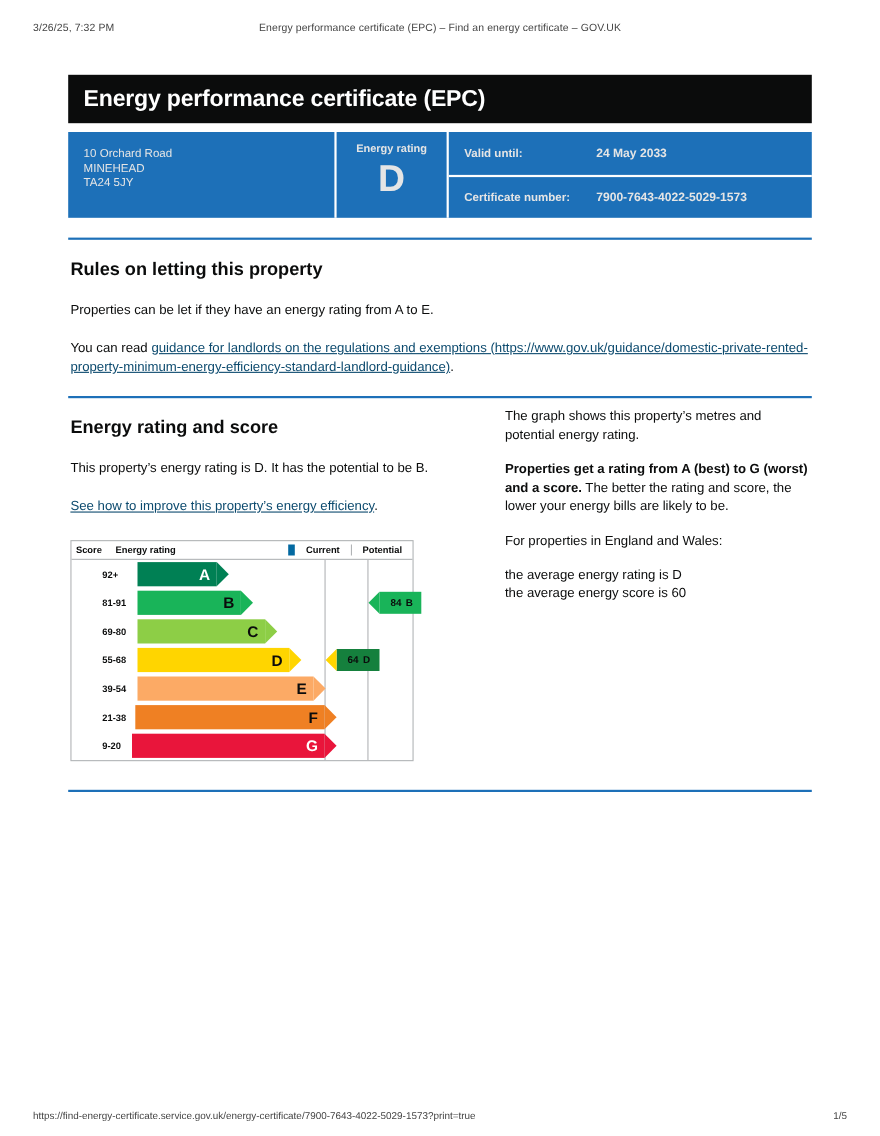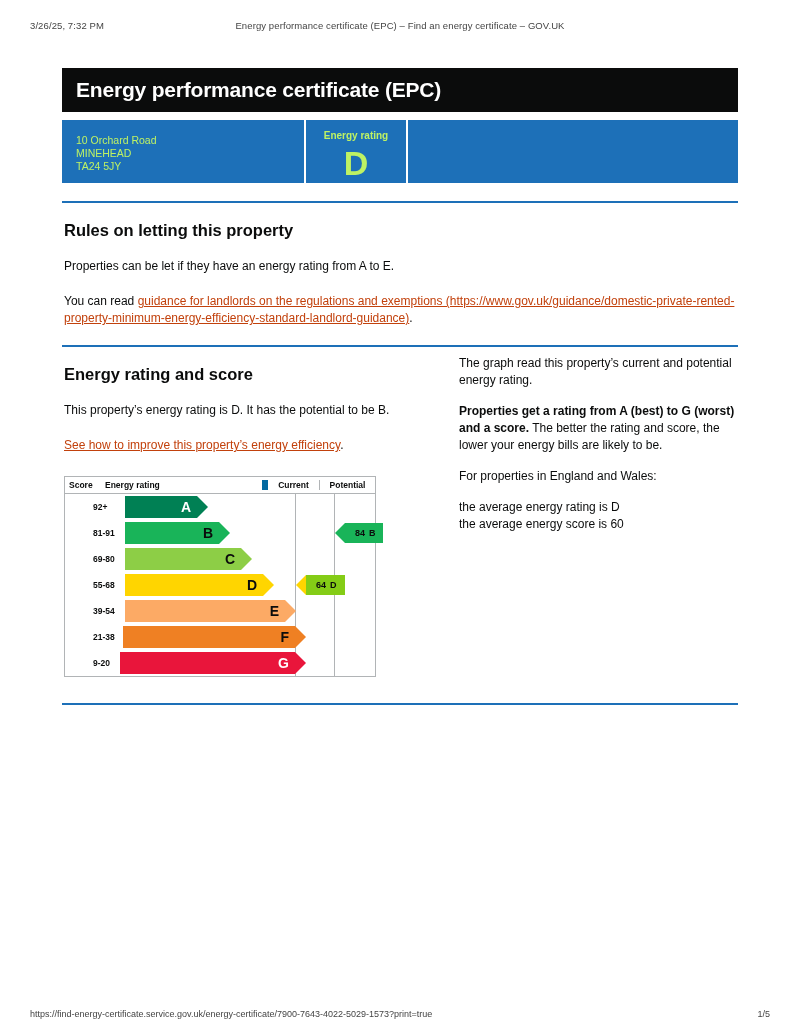--- a/index.html
+++ b/index.html
@@ -83,21 +83,21 @@
     margin: 0;
     font-size: 21px;
     font-weight: bold;
     letter-spacing: -0.2px;
   }
 
   
   .summary {
     display: flex;
     background: #1d70b8;
-    color: #bef264;
+    color: #e5e5e5;
     margin-top: 8px;
   }
   .summary-address {
     width: 242px;
     box-sizing: border-box;
     padding: 14px 12px 10px 14px;
     font-size: 10.5px;
     line-height: 13px;
   }
   .summary-rating {
@@ -175,21 +175,21 @@
     margin: 18px 0 0 2px;
   }
 
   p.body {
     font-size: 12px;
     line-height: 17px;
     margin: 18px 0 0 2px;
   }
 
   a.link {
-    color: #c2410c;
+    color: #0c4a6e;
     text-decoration: underline;
   }
 
   
   .cols {
     display: flex;
     margin-top: 0;
     gap: 37px;
   }
   .col-left {
@@ -328,20 +328,30 @@
   <div class="summary">
     <div class="summary-address">
       <div>10 Orchard Road</div>
       <div>MINEHEAD</div>
       <div>TA24 5JY</div>
     </div>
     <div class="summary-rating">
       <div class="rat-label">Energy rating</div>
       <div class="rat-letter">D</div>
     </div>
+    <div class="summary-meta">
+      <div class="meta-row">
+        <div class="meta-label">Valid until:</div>
+        <div class="meta-value">24 May 2033</div>
+      </div>
+      <div class="meta-row">
+        <div class="meta-label">Certificate number:</div>
+        <div class="meta-value">7900-7643-4022-5029-1573</div>
+      </div>
+    </div>
   </div>
 
 
   <hr class="rule-thick">
 
   <h2 class="section">Rules on letting this property</h2>
   <p class="body">Properties can be let if they have an energy rating from A to E.</p>
   <p class="body">
     <span>You can read </span><a class="link" href="#">guidance for landlords on the regulations and exemptions (https://www.gov.uk/guidance/domestic-private-rented-property-minimum-energy-efficiency-standard-landlord-guidance)</a><span>.</span>
   </p>
@@ -402,41 +412,41 @@
                 </div>
               </div>
               <div class="bar-row">
                 <div class="bar-score">9-20</div>
                 <div class="bar" style="width: 204px; background: rgb(233, 21, 59); color: rgb(233, 21, 59);">
                   <span style="color: rgb(255, 255, 255);">G</span>
                 </div>
               </div>
             </div>
           <div class="col-current" id="col-current" style="height: 182px;">
-              <div class="marker" style="background: #84cc16; color: rgb(255, 213, 0); top: 81px; left: 10px; padding-right: 8px;">
+              <div class="marker" style="background: #15803d; color: rgb(255, 213, 0); top: 81px; left: 10px; padding-right: 8px;">
                 <div class="marker-inner">
                   <span class="mk-score" style="color: rgb(11, 12, 12);">64</span>
                   <span style="color: rgb(11, 12, 12);">D</span>
                 </div>
               </div>
             </div>
           <div class="col-potential" id="col-potential" style="height: 182px;">
               <div class="marker" style="background: rgb(25, 180, 89); color: rgb(25, 180, 89); top: 29px; left: 10px; padding-right: 8px;">
                 <div class="marker-inner">
                   <span class="mk-score" style="color: rgb(11, 12, 12);">84</span>
                   <span style="color: rgb(11, 12, 12);">B</span>
                 </div>
               </div>
             </div>
         </div>
       </div>
     </div>
 
     <div class="col-right">
-      <p>The graph read this property’s current and potential energy rating.</p>
+      <p>The graph shows this property’s metres and potential energy rating.</p>
       <p>
         <strong>Properties get a rating from A (best) to G (worst) and a score.</strong><span> The better the rating and score, the lower your energy bills are likely to be.</span>
       </p>
       <p>For properties in England and Wales:</p>
       <p class="tight">the average energy rating is D</p>
       <p>the average energy score is 60</p>
     </div>
   </div>
 
   <hr class="rule-bottom">

